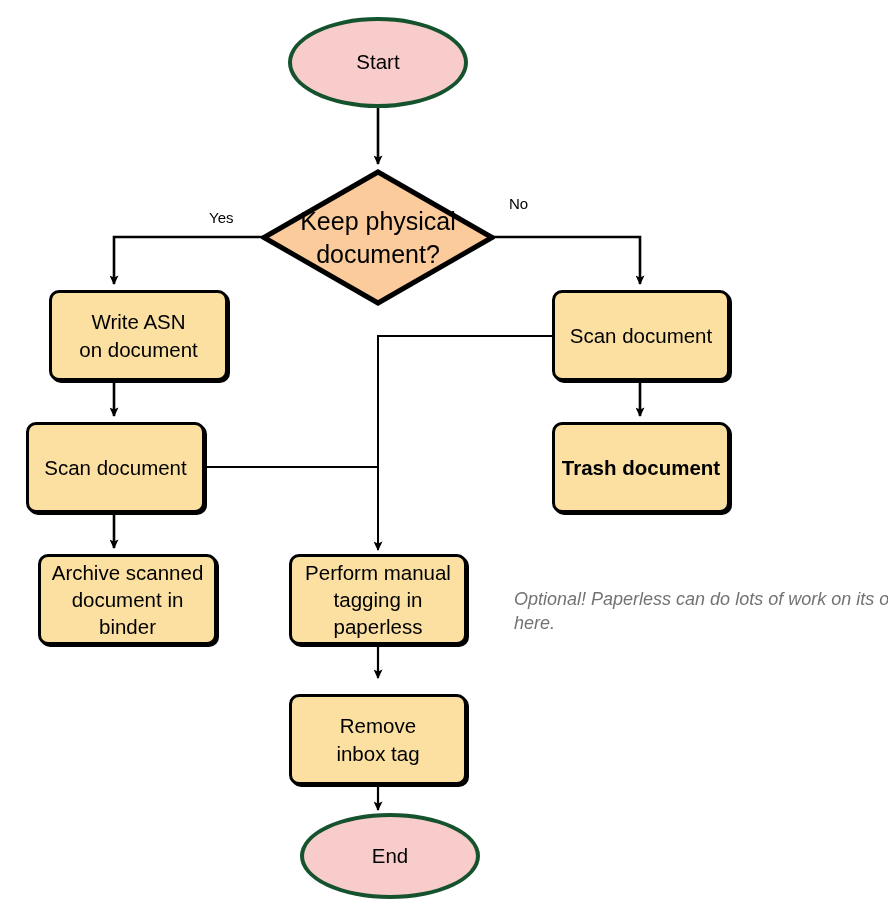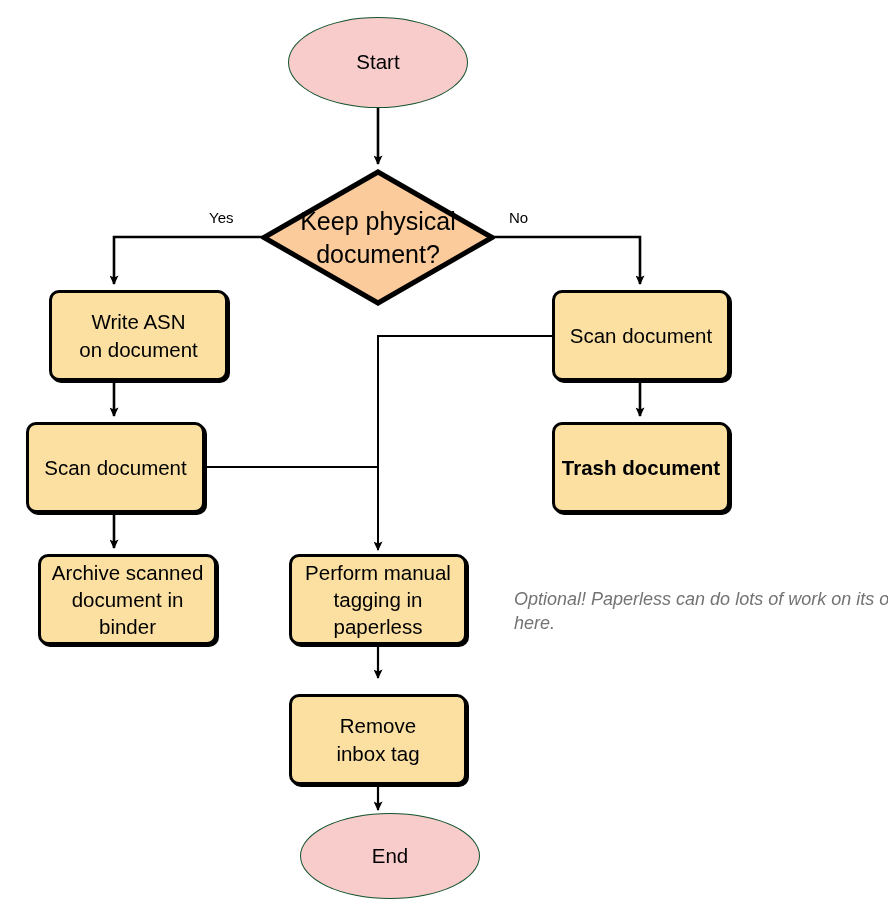--- a/index.html
+++ b/index.html
@@ -38,21 +38,21 @@
   }
   .node-process {
     border: 3px solid #000000;
     border-radius: 10px;
     background: #fbe0a2;
     box-shadow: 2px 2px 0 #000000;
     font-size: 20.5px;
     line-height: 1.32;
   }
   .node-terminal {
-    border: 1px solid #14532d;
+    border: 4px solid #14532d;
     border-radius: 50%;
     background: #f9cccc;
     font-size: 20.5px;
     line-height: 1.3;
   }
   .node-decision {
     background: transparent;
     font-size: 25px;
     line-height: 1.32;
     border: none;
@@ -142,21 +142,21 @@
       <polygon points="117,3 231,68.5 117,134 3,68.5" fill="#fbcb9c" stroke="#000000" stroke-width="5"></polygon>
     </svg>
     <span class="decision-label">Keep physical
 document?</span>
   </div>
 
   <div class="edge-label" style="left:209px; top:209px;">
     <span>Yes</span>
   </div>
 
-  <div class="edge-label" style="left:509px; top:209px;">
+  <div class="edge-label" style="left:509px; top:195px;">
     <span>No</span>
   </div>
 
   <div class="node node-process" style="left:26px; top:290px; width:179px; height:91px;margin-left:23px;">
     <span class="node-label">Write ASN
 on document</span>
   </div>
 
   <div class="node node-process" style="left:26px; top:422px; width:179px; height:91px;">
     <span class="node-label">Scan document</span>

